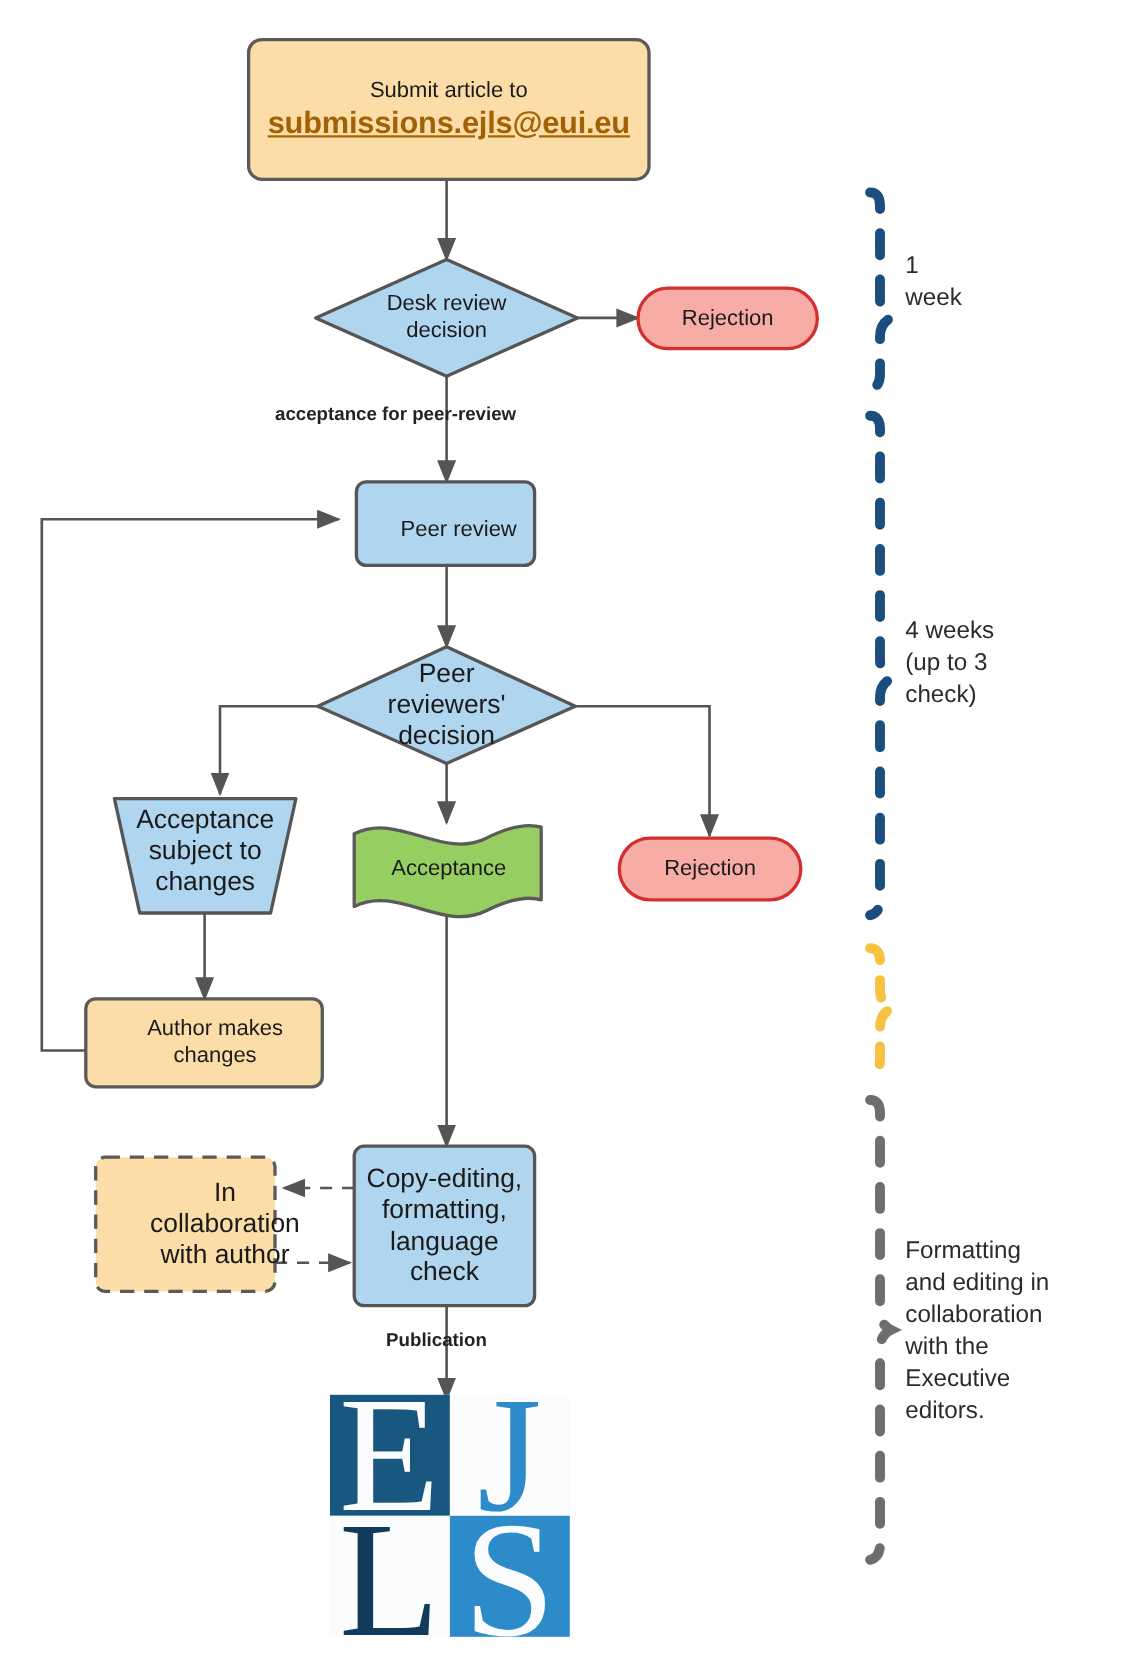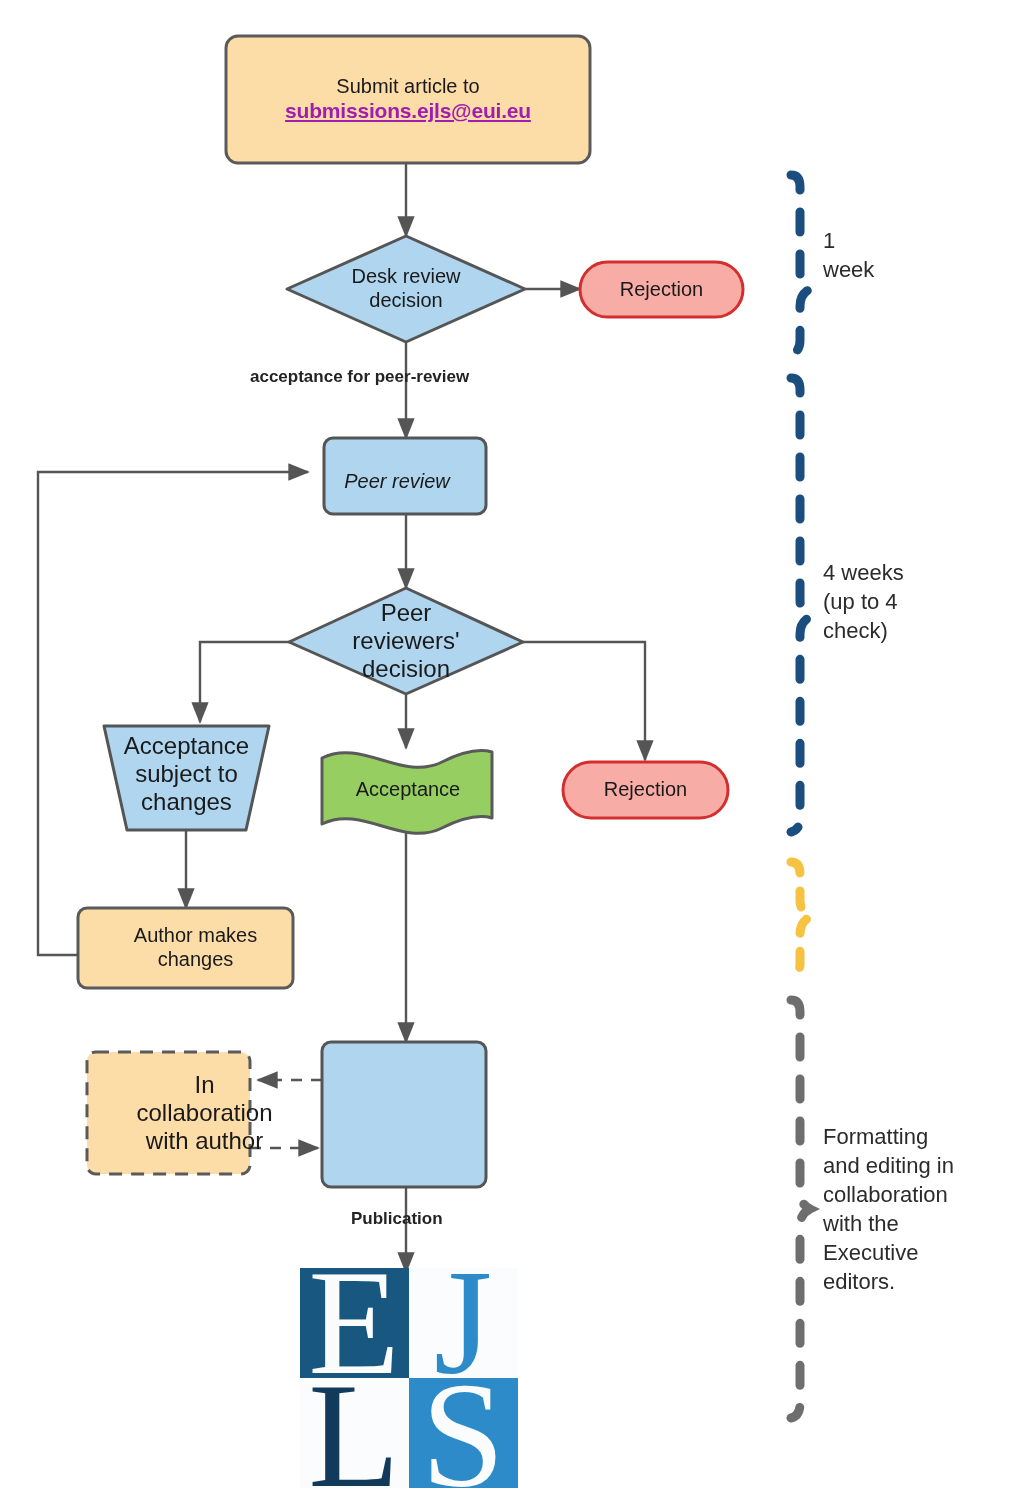--- a/index.html
+++ b/index.html
@@ -5,22 +5,22 @@
   html,body{margin:0;padding:0;background:#ffffff;}
   body{width:1031px;height:1510px;position:relative;overflow:hidden;
        font-family:"Liberation Sans", sans-serif;color:#1a1a1a;}
   #stage{position:absolute;inset:0;width:1031px;height:1510px;}
   svg.layer{position:absolute;left:0;top:0;width:1031px;height:1510px;}
 
   .node-text{position:absolute;display:flex;align-items:center;justify-content:center;
              text-align:center;line-height:1.18;pointer-events:none;}
 
   .t-submit{font-size:20px;}
-  .t-submit .mail{font-weight:bold;color:#a21caf;text-decoration:underline;display:block;
-                  font-size:21px;letter-spacing:-0.2px;}
+  .t-submit .mail{font-weight:bold;color:#a16207;text-decoration:underline;display:block;
+                  font-size:28px;letter-spacing:-0.2px;}
   .t-diamond{font-size:20px;}
   .t-pill{font-size:20px;}
   .t-box{font-size:20px;}
   .t-small{font-size:24px;}
   .edge-label{position:absolute;font-size:17px;font-weight:bold;color:#232323;white-space:nowrap;}
   .bracket-label{position:absolute;font-size:22px;color:#2b2b2b;line-height:1.32;}
 </style>
 </head>
 <body>
 
@@ -127,21 +127,21 @@
 
   <div class="node-text t-diamond" style="left:306px;top:252px;width:200px;height:74px;">
     <div>
       <div>Desk review</div>
       <div>decision</div>
     </div>
   </div>
 
   <div class="node-text t-pill" style="left:580px;top:262px;width:163px;height:55px;">Rejection</div>
 
-  <div class="node-text t-box" style="left:316px;top:438px;width:162px;height:88px;font-style:italic;">Peer review</div>
+  <div class="node-text t-box" style="left:336px;top:438px;width:162px;height:88px;">Peer review</div>
 
   <div class="node-text t-small" style="left:316px;top:595px;width:180px;height:92px;">
     <div>
       <div>Peer</div>
       <div>reviewers'</div>
       <div>decision</div>
     </div>
   </div>
 
   <div class="node-text t-small" style="left:104px;top:728px;width:165px;height:92px;">
@@ -164,33 +164,41 @@
   </div>
 
   <div class="node-text t-small" style="left:87px;top:1052px;width:163px;height:122px;padding-left:36px;">
     <div>
       <div>In</div>
       <div>collaboration</div>
       <div>with author</div>
     </div>
   </div>
 
+  <div class="node-text t-small" style="left:322px;top:1042px;width:164px;height:145px;">
+    <div>
+      <div>Copy-editing,</div>
+      <div>formatting,</div>
+      <div>language</div>
+      <div>check</div>
+    </div>
+  </div>
 
   <div class="edge-label" style="left:250px;top:367px;">acceptance for peer-review</div>
 
   <div class="edge-label" style="left:351px;top:1209px;">Publication</div>
 
   <div class="bracket-label" style="left:823px;top:226px;width:180px;">
     <div>1</div>
     <div>week</div>
   </div>
 
   <div class="bracket-label" style="left:823px;top:558px;width:180px;">
     <div>4 weeks</div>
-    <div>(up to 4</div>
+    <div>(up to 3</div>
     <div>check)</div>
   </div>
 
 
   <div class="bracket-label" style="left:823px;top:1122px;width:190px;">
     <div>Formatting</div>
     <div>and editing in</div>
     <div>collaboration</div>
     <div>with the</div>
     <div>Executive</div>

